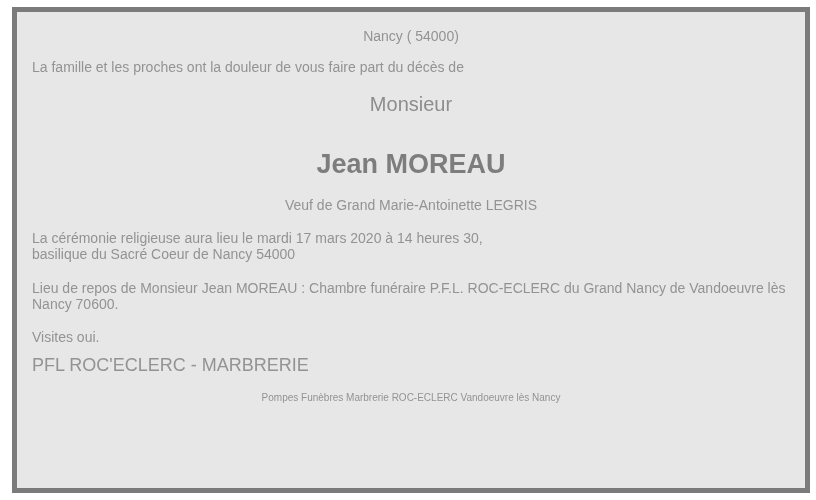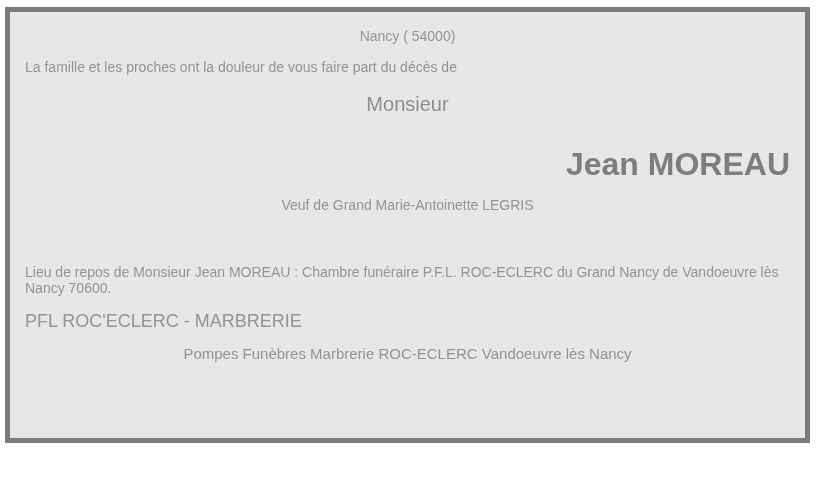--- a/index.html
+++ b/index.html
@@ -3,68 +3,70 @@
 <meta charset="utf-8">
 <style>
   * { margin: 0; padding: 0; box-sizing: border-box; }
   html, body {
     width: 816px; height: 500px;
     background: #ffffff;
     font-family: "Liberation Sans", sans-serif;
     overflow: hidden;
   }
   .card {
-    margin: 7px 6px 7px 5px;
-    height: 436px;
+    margin: 7px 6px 7px 12px;
+    height: 486px;
     border: 5px solid var(--border-color, #7b7b7b);
     background: var(--bg-color, #e7e7e7);
   }
   .content {
     padding: 16px 15px 0 15px;
     color: var(--text-color, #939393);
     font-size: 14px;
     line-height: 16px;
   }
   .center { text-align: center; }
   .location    { margin-bottom: 15px; }
   .intro       { margin-bottom: 19px; }
   .civility    { font-size: 20px; line-height: 21px; color: #8d8d8d; margin-bottom: 34px; }
-  .deceased    { font-size: 32px; line-height: 31px; font-weight: bold; color: var(--title-color, #7d7d7d); margin-bottom: 17px; text-align: right; }
+  .deceased    { font-size: 27px; line-height: 31px; font-weight: bold; color: var(--title-color, #7d7d7d); margin-bottom: 17px; }
   .spouse      { margin-bottom: 17px; }
   .death       { margin-bottom: 16px; }
   .ceremony    { margin-bottom: 18px; }
   .repose      { margin-bottom: 17px; margin-right: -11px; }
   .visits      { margin-bottom: 12px; }
   .notice      { margin-bottom: 16px; }
   .funeral-home{ font-size: 18px; line-height: 17px; margin-bottom: 15px; }
-  .footer-line { font-size: 15px; line-height: 17px; }
+  .footer-line { font-size: 10px; line-height: 17px; }
 </style>
 </head>
 <body>
 
 <div class="card">
   <div class="content">
 
     <p class="center location">Nancy ( 54000)</p>
 
     <p class="intro">La famille et les proches ont la douleur de vous faire part du décès de</p>
 
     <p class="center civility">Monsieur</p>
 
     <p class="center deceased">Jean MOREAU</p>
 
     <p class="center spouse">Veuf de Grand Marie-Antoinette LEGRIS</p>
 
 
     <p class="ceremony">
-      <br>
+      <span>La cérémonie religieuse aura lieu le mardi 17 mars 2020 à 14 heures 30,</span><br>
+      <span>basilique du Sacré Coeur de Nancy 54000</span>
     </p>
 
     <p class="repose">Lieu de repos de Monsieur Jean MOREAU : Chambre funéraire P.F.L. ROC-ECLERC du Grand Nancy de Vandoeuvre lès Nancy 70600.</p>
 
+    <p class="visits">Visites oui.</p>
 
 
     <p class="funeral-home">PFL ROC'ECLERC - MARBRERIE</p>
 
     <p class="center footer-line">Pompes Funèbres Marbrerie ROC-ECLERC Vandoeuvre lès Nancy</p>
 
   </div>
 </div>
 
 </body></html>

